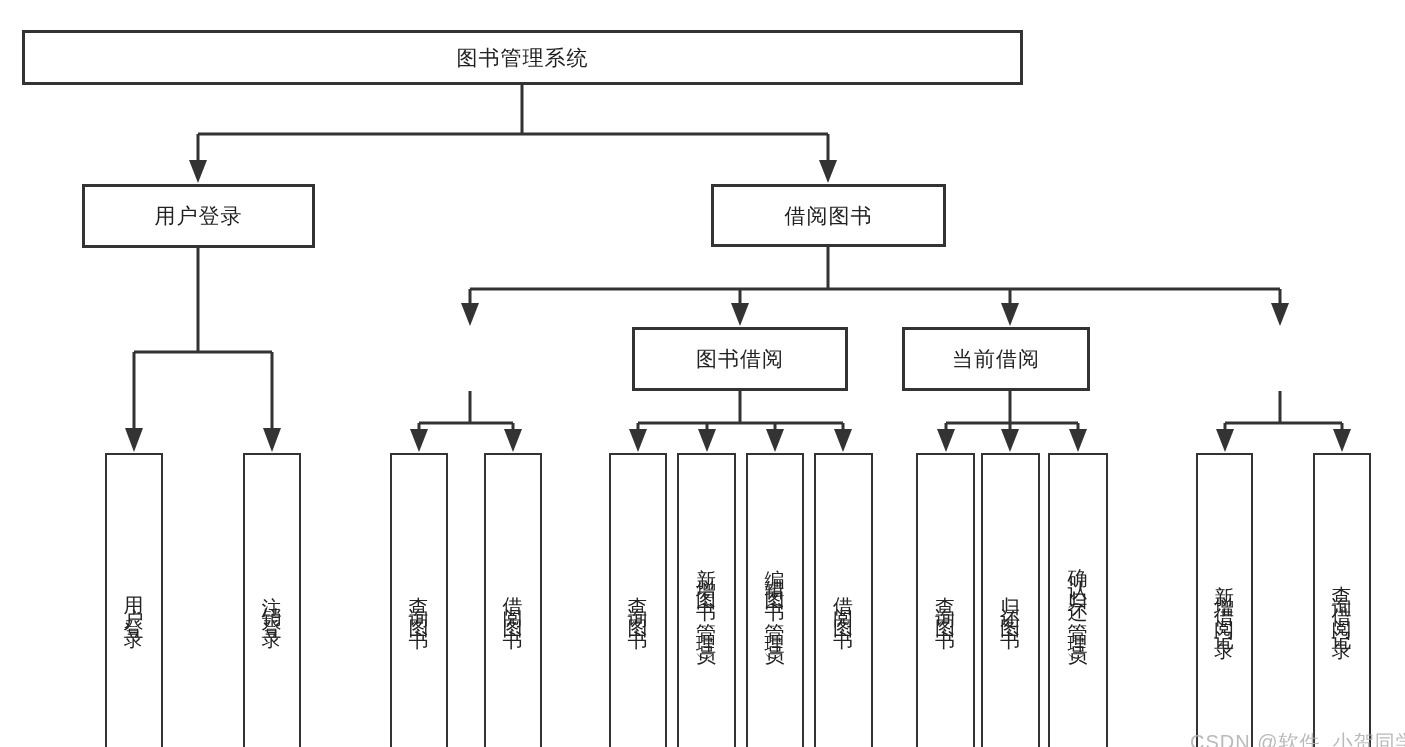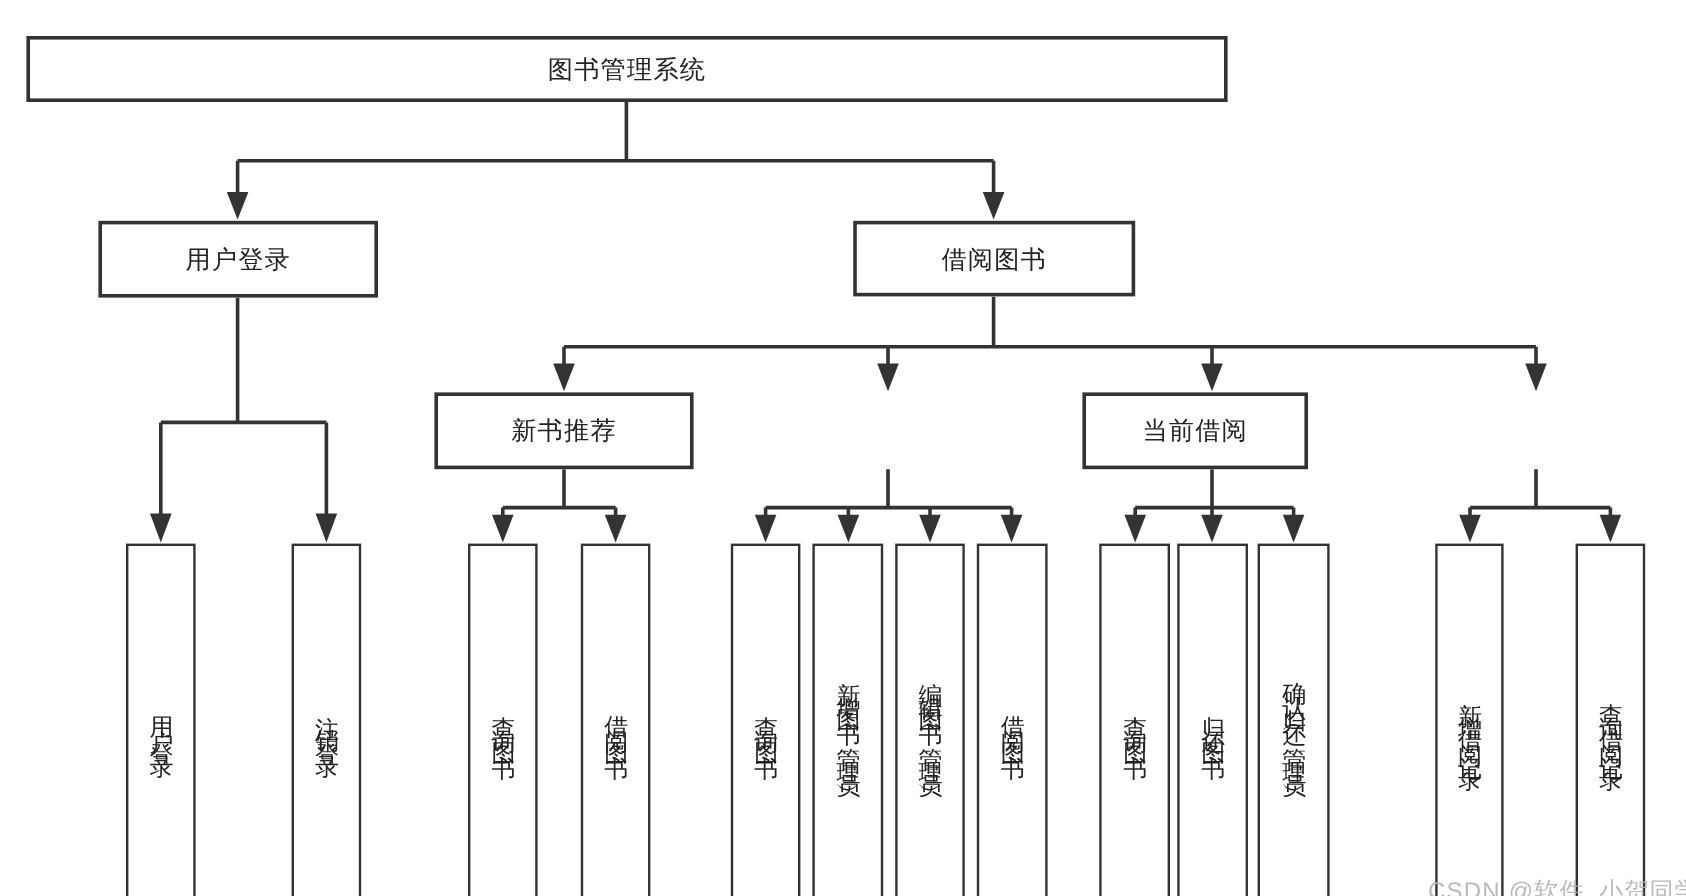--- a/index.html
+++ b/index.html
@@ -102,22 +102,22 @@
     <span>图书管理系统</span>
   </div>
 
   <div class="box" style="left:82px;top:168px;width:233px;height:64px">
     <span>用户登录</span>
   </div>
   <div class="box" style="left:711px;top:168px;width:235px;height:63px">
     <span>借阅图书</span>
   </div>
 
-  <div class="box" style="left:362px;top:311px;width:216px;height:64px">
-    <span>新书推荐</span>
+  <div class="box" style="left:632px;top:311px;width:216px;height:64px">
+    <span>图书借阅</span>
   </div>
   <div class="box" style="left:902px;top:311px;width:188px;height:64px">
     <span>当前借阅</span>
   </div>
 
   <div class="box leaf" style="left:105px;top:437px;width:58px;height:299px">
     <span class="vtext">用户登录</span>
   </div>
   <div class="box leaf" style="left:243px;top:437px;width:58px;height:299px">
     <span class="vtext">注销登录</span>

